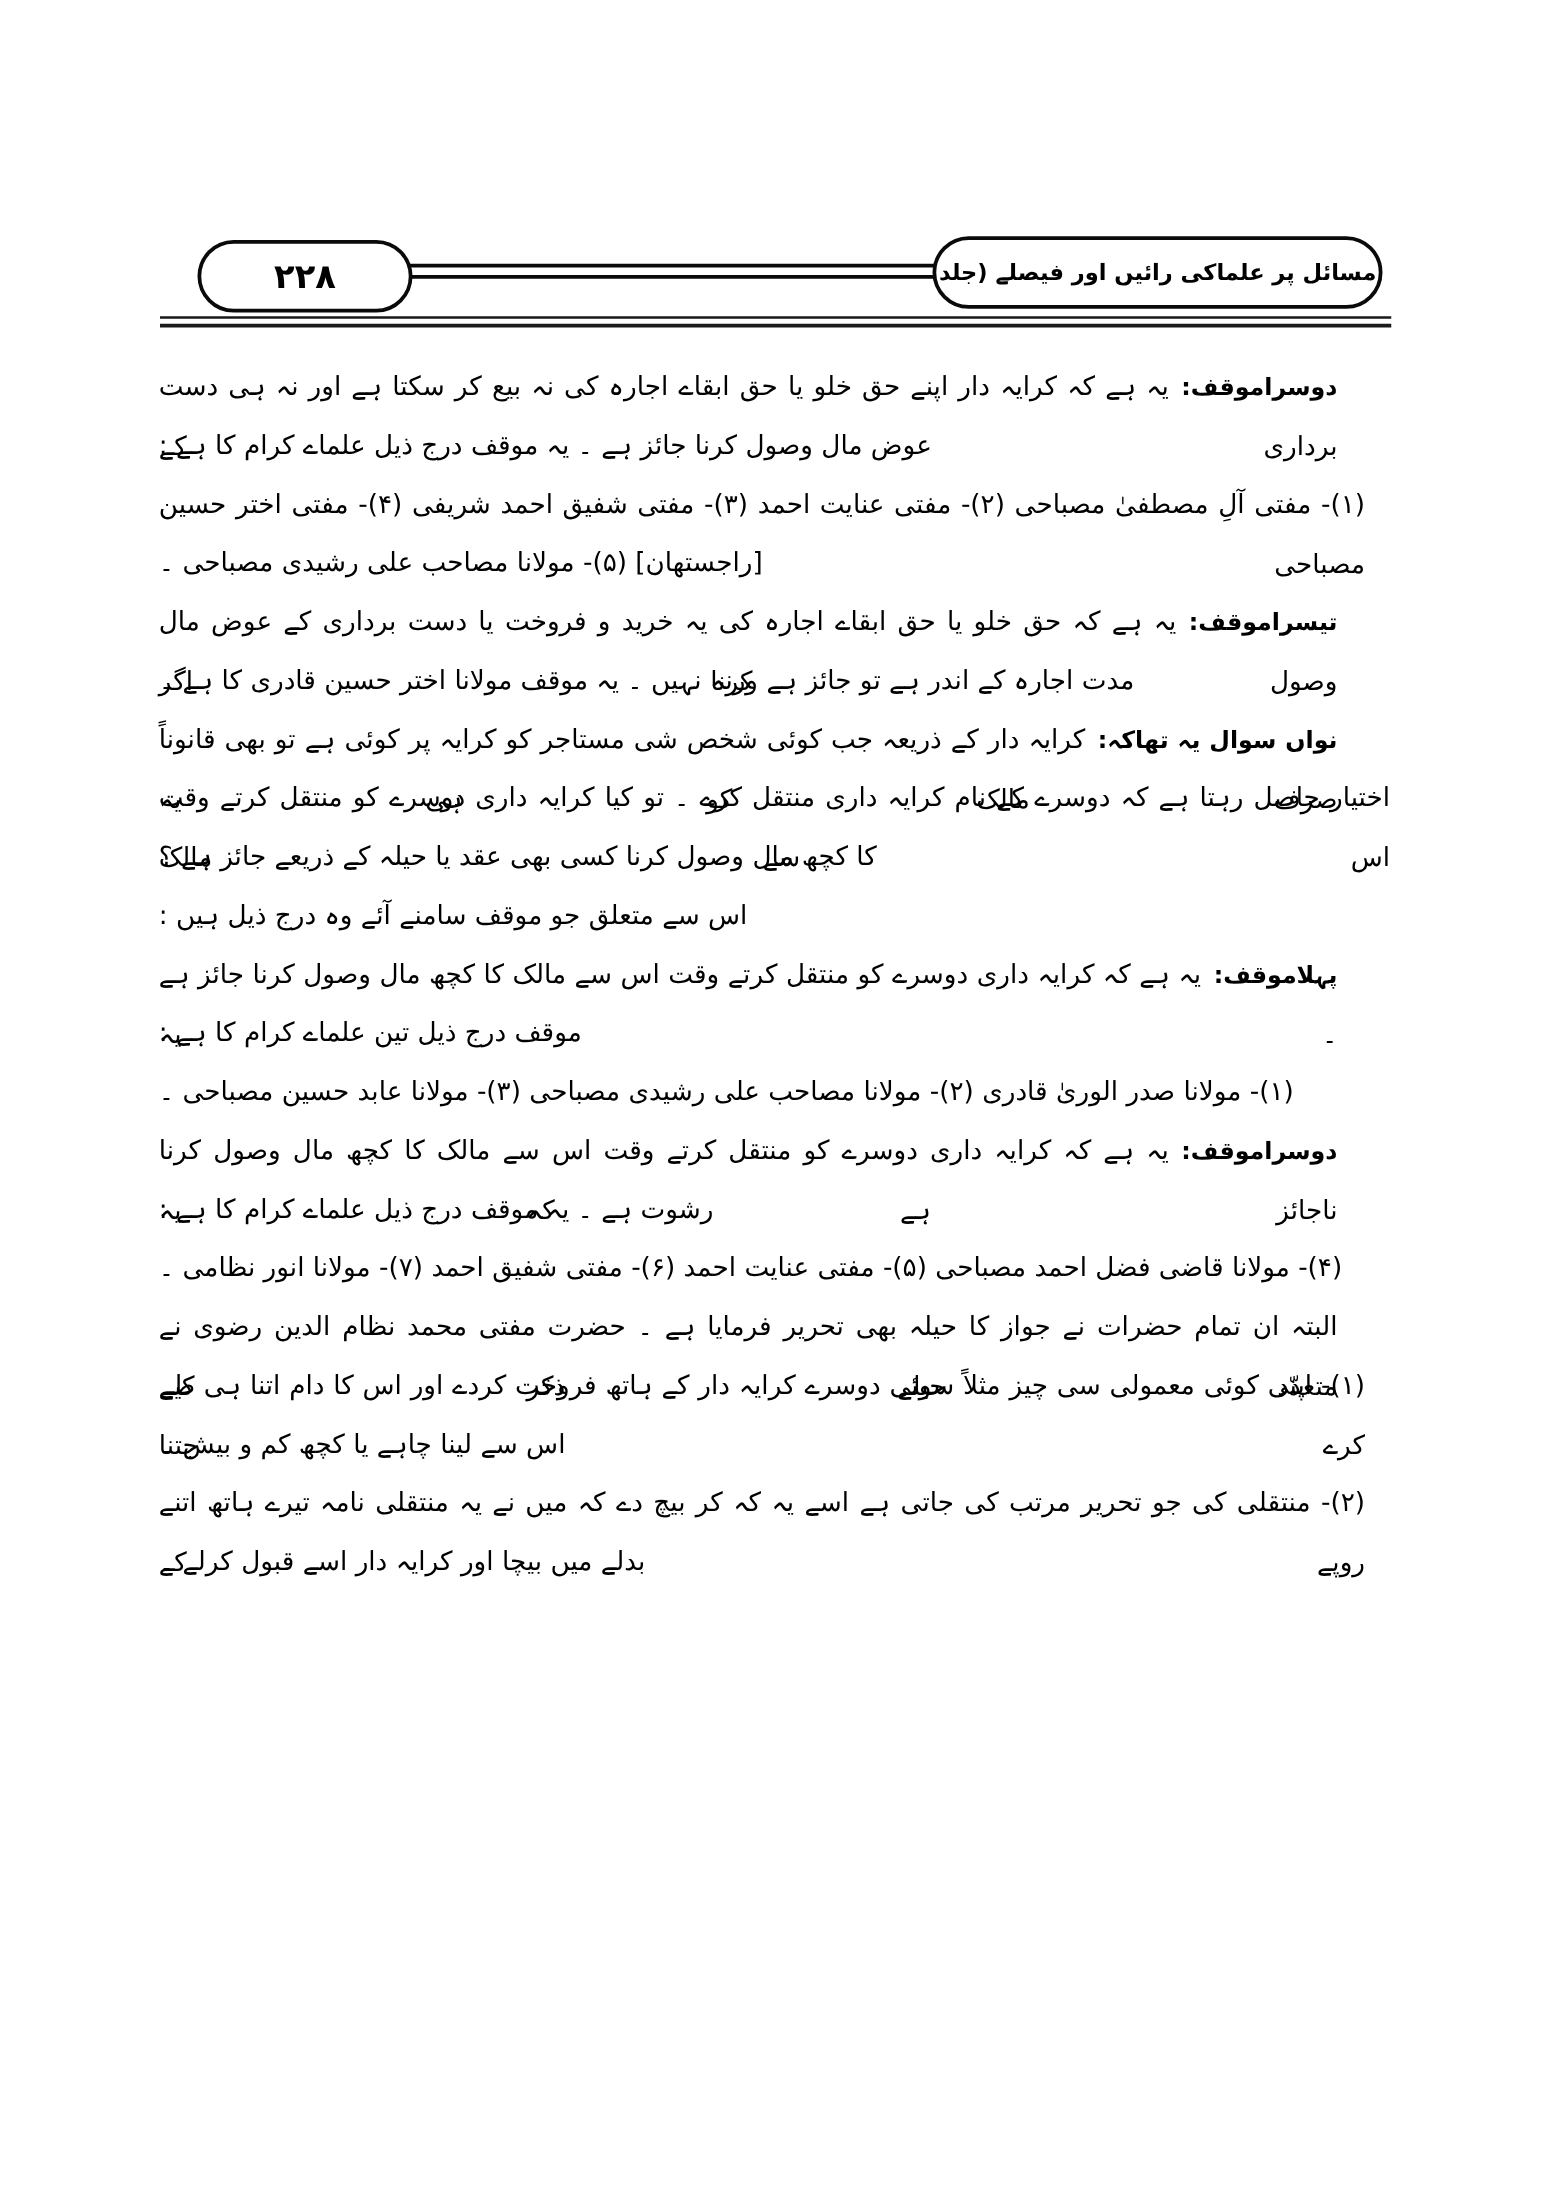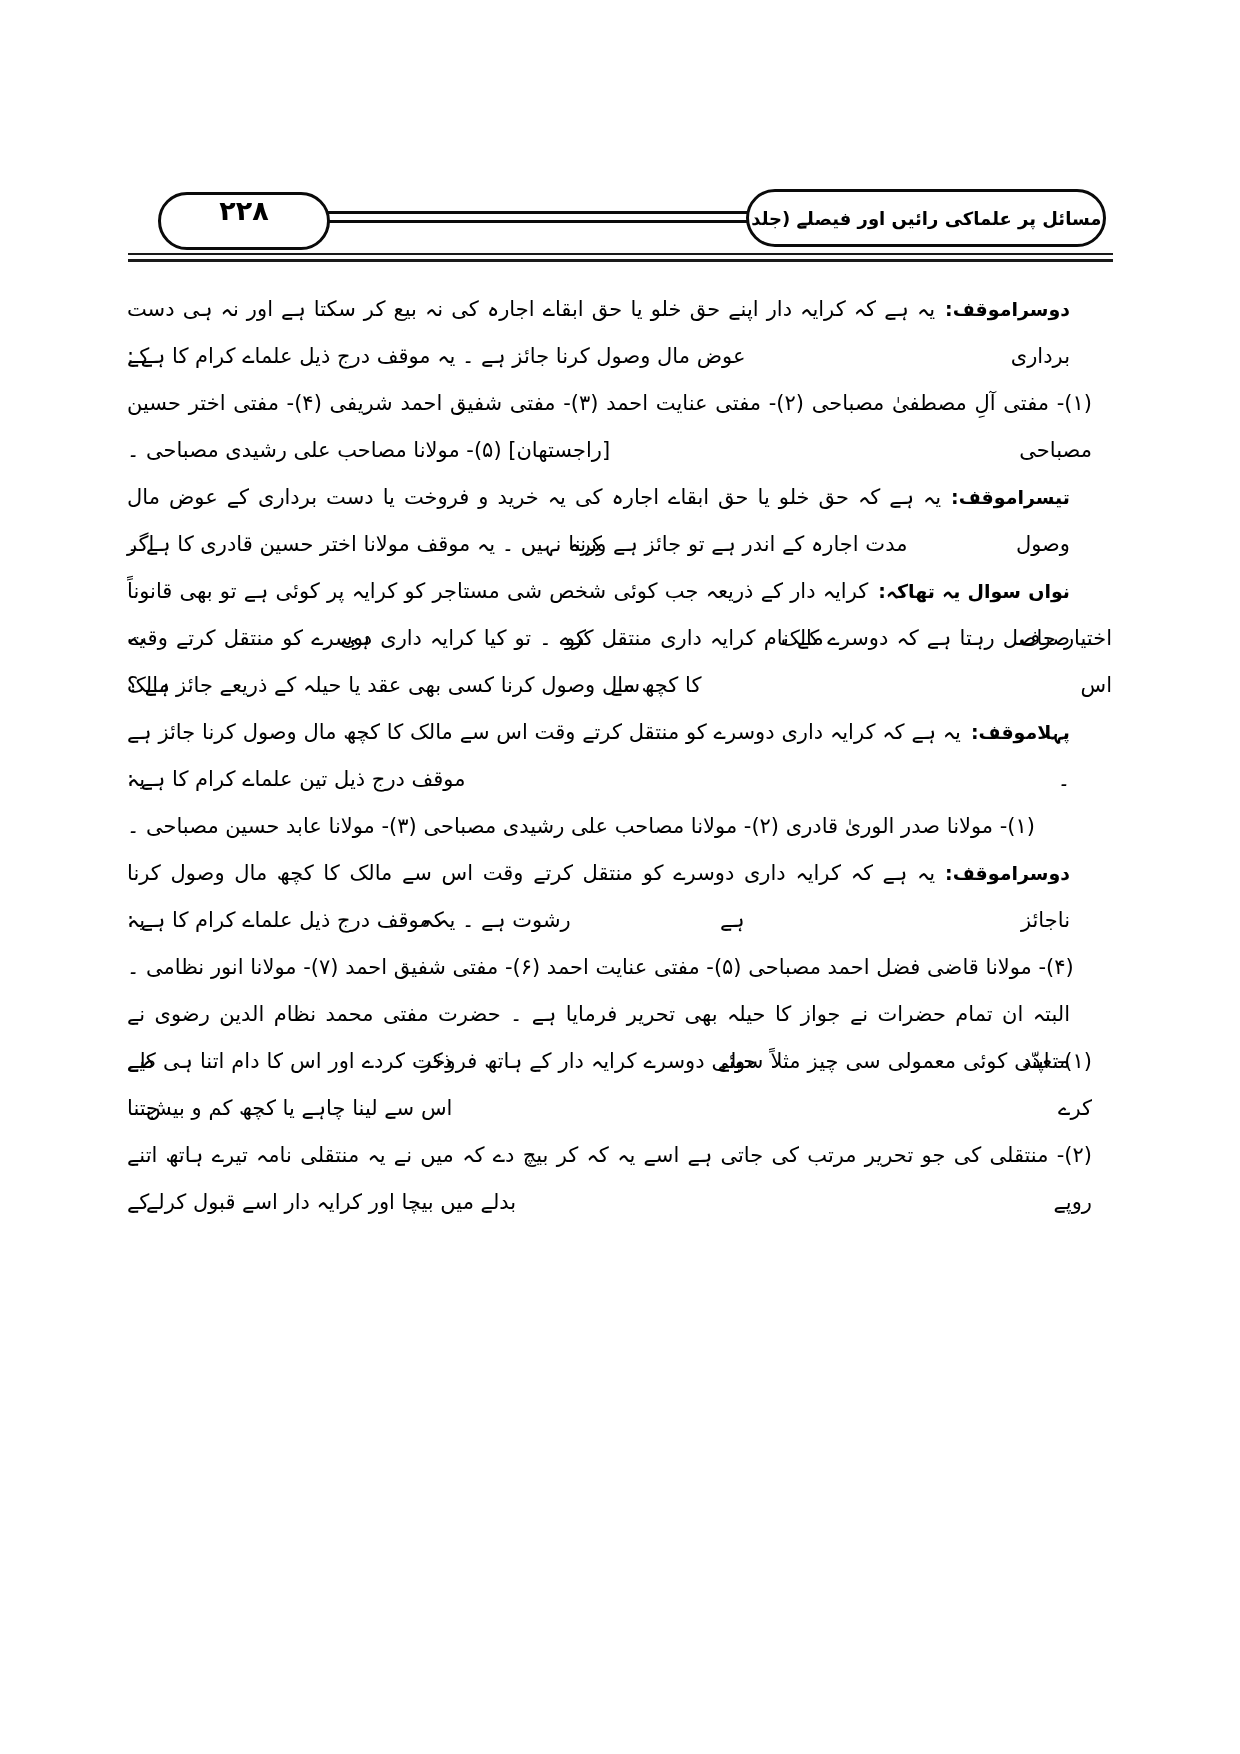--- a/index.html
+++ b/index.html
@@ -8,21 +8,21 @@
   .page {
     position: absolute; left: 0; top: 0; width: 1240px; height: 1754px;
     background: #ffffff; color: #000;
     font-family: "DejaVu Sans", sans-serif;
     direction: rtl;
   }
   
   .pagenum-badge {
     position: absolute; left: 158px; top: 192px; width: 172px; height: 58px;
     border: 3.5px solid #0a0a0a; border-radius: 31px;
-    display: flex; align-items: flex-start; justify-content: center;
+    display: flex; align-items: center; justify-content: center;
     font-size: 27px; font-weight: bold; letter-spacing: 2px;
   }
   .title-badge {
     position: absolute; left: 746px; top: 189px; width: 360px; height: 58px;
     border: 3px solid #0a0a0a; border-radius: 30px;
     display: flex; align-items: center; justify-content: center;
     font-size: 18px; font-weight: 600; white-space: nowrap; overflow: hidden;
     padding: 0 8px;
   }
   .connector-rule {
@@ -68,20 +68,21 @@
   <div class="content">
     <div class="l j ind"><span class="hd">دوسراموقف:</span><span>یہ ہے کہ کرایہ دار اپنے حق خلو یا حق ابقاے اجارہ کی نہ بیع کر سکتا ہے اور نہ ہی دست برداری کے</span></div>
     <div class="l r"><span class="hd"></span><span>عوض مال وصول کرنا جائز ہے ۔ یہ موقف درج ذیل علماے کرام کا ہے :</span></div>
     <div class="l j ind2"><span class="hd"></span><span>(۱)- مفتی آلِ مصطفیٰ مصباحی (۲)- مفتی عنایت احمد (۳)- مفتی شفیق احمد شریفی (۴)- مفتی اختر حسین مصباحی</span></div>
     <div class="l r"><span class="hd"></span><span>[راجستھان] (۵)- مولانا مصاحب علی رشیدی مصباحی ۔</span></div>
     <div class="l j ind"><span class="hd">تیسراموقف:</span><span>یہ ہے کہ حق خلو یا حق ابقاے اجارہ کی یہ خرید و فروخت یا دست برداری کے عوض مال وصول کرنا اگر</span></div>
     <div class="l r"><span class="hd"></span><span>مدت اجارہ کے اندر ہے تو جائز ہے ورنہ نہیں ۔ یہ موقف مولانا اختر حسین قادری کا ہے ۔</span></div>
     <div class="l j ind"><span class="hd">نواں سوال یہ تھاکہ:</span><span>کرایہ دار کے ذریعہ جب کوئی شخص شی مستاجر کو کرایہ پر کوئی ہے تو بھی قانوناً صرف مالک کو ہی یہ</span></div>
     <div class="l j"><span class="hd"></span><span>اختیار حاصل رہتا ہے کہ دوسرے کے نام کرایہ داری منتقل کرے ۔ تو کیا کرایہ داری دوسرے کو منتقل کرتے وقت اس سے مالک</span></div>
     <div class="l r"><span class="hd"></span><span>کا کچھ مال وصول کرنا کسی بھی عقد یا حیلہ کے ذریعے جائز ہے ؟</span></div>
+    <div class="l r ind"><span class="hd"></span><span>اس سے متعلق جو موقف سامنے آئے وہ درج ذیل ہیں :</span></div>
     <div class="l j ind"><span class="hd">پہلاموقف:</span><span>یہ ہے کہ کرایہ داری دوسرے کو منتقل کرتے وقت اس سے مالک کا کچھ مال وصول کرنا جائز ہے ۔ یہ</span></div>
     <div class="l r"><span class="hd"></span><span>موقف درج ذیل تین علماے کرام کا ہے :</span></div>
     <div class="l r ind2"><span class="hd"></span><span>(۱)- مولانا صدر الوریٰ قادری (۲)- مولانا مصاحب علی رشیدی مصباحی (۳)- مولانا عابد حسین مصباحی ۔</span></div>
     <div class="l j ind"><span class="hd">دوسراموقف:</span><span>یہ ہے کہ کرایہ داری دوسرے کو منتقل کرتے وقت اس سے مالک کا کچھ مال وصول کرنا ناجائز ہے کہ یہ</span></div>
     <div class="l r"><span class="hd"></span><span>رشوت ہے ۔ یہ موقف درج ذیل علماے کرام کا ہے :</span></div>
     <div class="l r"><span class="hd"></span><span>(۴)- مولانا قاضی فضل احمد مصباحی (۵)- مفتی عنایت احمد (۶)- مفتی شفیق احمد (۷)- مولانا انور نظامی ۔</span></div>
     <div class="l j ind"><span class="hd"></span><span>البتہ ان تمام حضرات نے جواز کا حیلہ بھی تحریر فرمایا ہے ۔ حضرت مفتی محمد نظام الدین رضوی نے متعدّد حیلے ذکر کیے</span></div>
     <div class="l j ind2"><span class="hd"></span><span>(۱)- اپنی کوئی معمولی سی چیز مثلاً سوئی دوسرے کرایہ دار کے ہاتھ فروخت کردے اور اس کا دام اتنا ہی طے کرے جتنا</span></div>
     <div class="l r"><span class="hd"></span><span>اس سے لینا چاہے یا کچھ کم و بیش ۔</span></div>
     <div class="l j ind2"><span class="hd"></span><span>(۲)- منتقلی کی جو تحریر مرتب کی جاتی ہے اسے یہ کہ کر بیچ دے کہ میں نے یہ منتقلی نامہ تیرے ہاتھ اتنے روپے کے</span></div>

